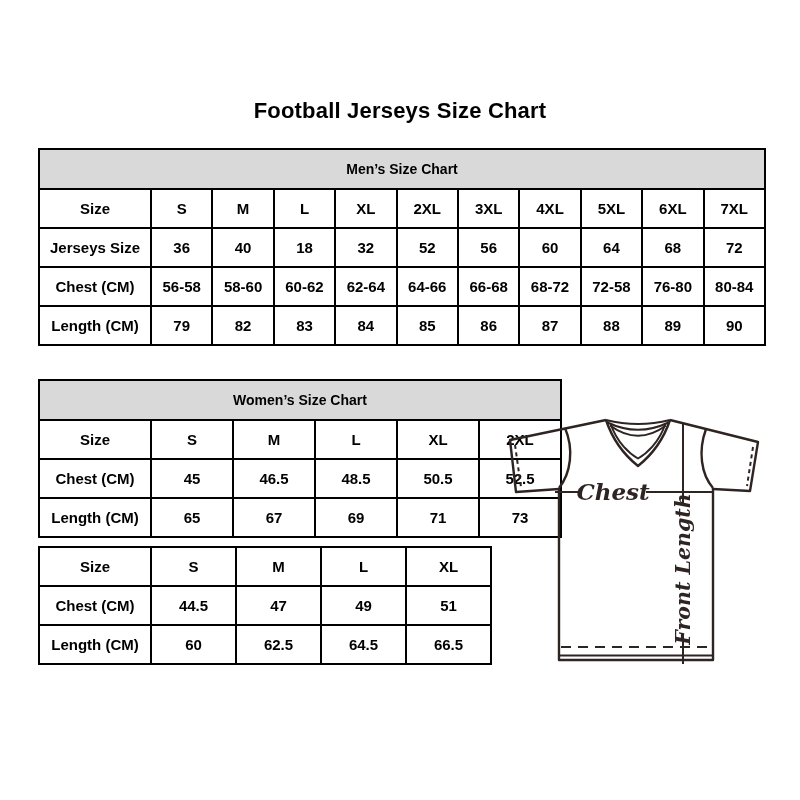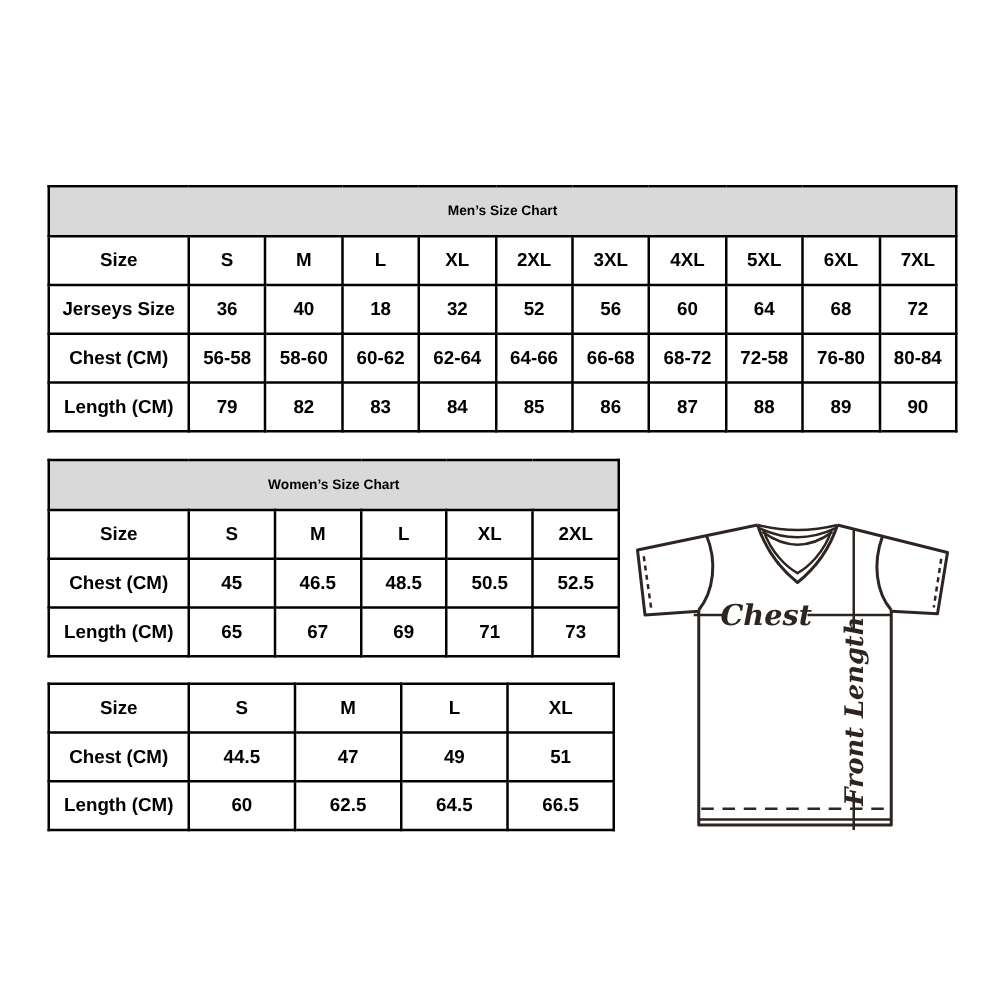--- a/index.html
+++ b/index.html
@@ -23,42 +23,42 @@
     left: 0; top: 98px;
     width: 100%;
     text-align: center;
     font-size: 22px;
     font-weight: bold;
     color: var(--text);
     letter-spacing: 0.2px;
   }
   .twrap { position: absolute; }
   .twrap.mens   { left: 38px; top: 148px; width: 728px; }
-  .twrap.womens { left: 38px; top: 367px; width: 458px; }
+  .twrap.womens { left: 38px; top: 379px; width: 524px; }
   .twrap.youth  { left: 38px; top: 546px; width: 454px; }
   .twrap table {
     width: 100%;
     border-collapse: collapse;
     table-layout: fixed;
   }
   .twrap th, .twrap td {
     border: 2px solid var(--border);
     height: 39px;
     text-align: center;
     vertical-align: middle;
     font-weight: bold;
     font-size: 15px;
     color: var(--text);
     font-family: "Liberation Sans", sans-serif;
     overflow: hidden;
     white-space: nowrap;
   }
   .twrap th.band {
     background: var(--band-bg);
-    font-size: 11px;
+    font-size: 14px;
     height: 40px;
   }
   .twrap col.label-col { width: 112px; }
   .jersey {
     position: absolute;
     left: 503px; top: 397px;
     width: 274px; height: 288px;
     color: var(--jersey);
   }
   .jersey .ln {
@@ -74,20 +74,21 @@
     font-family: "DejaVu Serif", serif;
     font-style: italic;
     font-weight: bold;
   }
 </style>
 </head>
 <body>
 
 <div class="canvas">
 
+  <div class="title">Football Jerseys Size Chart</div>
 
   <div class="twrap mens">
       <table>
         <colgroup>
           <col class="label-col">
           <col>
           <col>
           <col>
           <col>
           <col>

